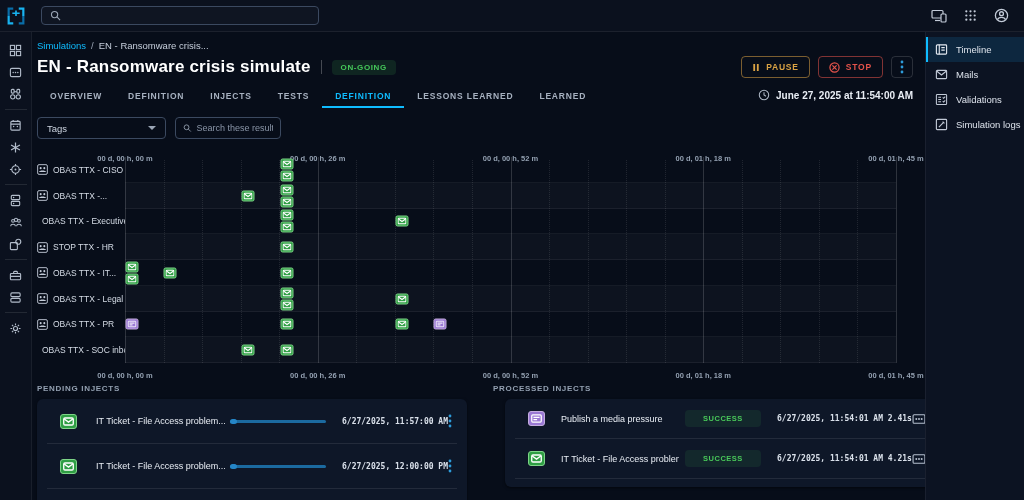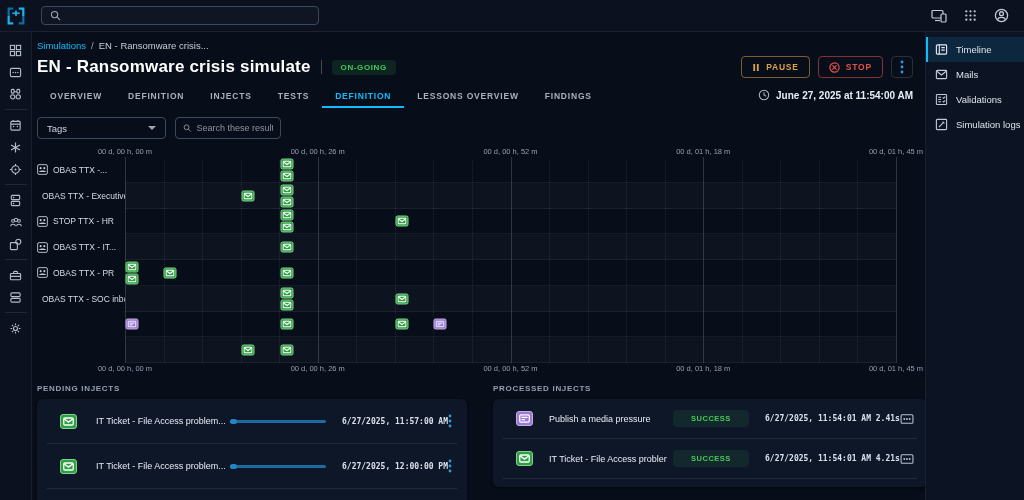--- a/index.html
+++ b/index.html
@@ -69,42 +69,42 @@
   .result-search input { background:none; border:none; outline:none; color:#cdd5e0; font-size:9px;
     width:100%; font-family:inherit; }
   .result-search input::placeholder { color:#8a95a7; }
 
   
   .timeline { margin-top:7px; }
   .tl-row { display:flex; }
   .tl-gutter { width:88px; flex:none; }
   .tl-coord { flex:1; margin-right:17px; position:relative; }
   .axis { height:11px; }
-  .axis span { position:absolute; top:1px; transform:translateX(-50%); font-size:7.5px; color:#93a0b1;
-    white-space:nowrap; }
+  .axis span { position:absolute; top:8px; transform:translateX(-50%); font-size:7.5px; color:#93a0b1;
+    white-space:nowrap;font-weight:bold; }
   .chart-area { height:206px; }
   .stripe { position:absolute; left:0; right:0; border-bottom:1px solid rgba(255,255,255,.06); }
   .stripe.alt { background:rgba(255,255,255,.028); }
   .gl { position:absolute; top:3px; bottom:0; width:0; border-left:1px dotted rgba(255,255,255,.1); }
   .gl.major { border-left:1px solid rgba(255,255,255,.16); top:0; }
   .tl-rowlabel { height:25.75px; display:flex; align-items:center; gap:5px; font-size:8.5px; color:#d6dde7;
     white-space:nowrap; overflow:hidden; }
   .marker { position:absolute; width:13px; height:11px; border-radius:2px; transform:translate(-50%,-50%);
     display:flex; align-items:center; justify-content:center; z-index:2; }
   .marker.email { background:#2f9e44; border:1px solid #7ed488; }
   .marker.media { background:#9a79d4; border:1px solid #c4addf; }
 
   
   .bottom { display:flex; gap:26px; margin-top:10px; }
   .panel-title { font-size:8px; font-weight:bold; letter-spacing:.7px; color:#93a0b1; margin-bottom:6px; }
   .panel.pending { width:430px; flex:none; }
   .panel.processed { flex:1; }
   .card { background:#0e1728; border-radius:6px; padding:0 10px; box-shadow:0 1px 3px rgba(0,0,0,.55); }
   .card.tall { height:140px; }
-  .card.short { min-height:88px; }
+  .card.short { min-height:88px;margin-left:12px; }
   .item { display:flex; align-items:center; border-bottom:1px solid rgba(255,255,255,.09); }
   .item.p45 { height:45px; } .item.p40 { height:40px; }
   .inject-icon { width:17px; height:15px; border-radius:3px; flex:none; display:flex; align-items:center;
     justify-content:center; margin-left:13px; }
   .inject-icon.email { background:#2f9e44; border:1px solid #7ed488; }
   .inject-icon.media { background:#9a79d4; border:1px solid #c4addf; }
   .inject-title { font-size:9px; color:#e9eef5; white-space:nowrap; overflow:hidden; }
   .pend-title { width:138px; margin-left:19px; }
   .proc-title { width:118px; margin-left:16px; }
   .progress { width:96px; height:3px; background:#1b6aa0; border-radius:2px; position:relative; flex:none; }
@@ -326,22 +326,22 @@
       </div>
     </div>
   </div>
 
   <div class="tabs-row">
     <div class="tab">OVERVIEW</div>
     <div class="tab">DEFINITION</div>
     <div class="tab">INJECTS</div>
     <div class="tab">TESTS</div>
     <div class="tab active">DEFINITION</div>
-    <div class="tab">LESSONS OVERVIEW</div>
-    <div class="tab">FINDINGS</div>
+    <div class="tab">LESSONS LEARNED</div>
+    <div class="tab">LEARNED</div>
     <div class="date-wrap">
       <svg width="12" height="12" viewBox="0 0 14 14" fill="none" stroke="#aeb8c6" stroke-width="1.2">
         <circle cx="7" cy="7" r="5.5"></circle>
           <path d="M7 3.8 V7 l2.3 1.4"></path>
       </svg>
       <span>June 27, 2025 at 11:54:00 AM</span>
     </div>
   </div>
 
   <div class="filters">
@@ -371,48 +371,66 @@
     </div>
     <div class="tl-row">
       <div class="tl-gutter" id="row-labels">
           <div class="tl-rowlabel">
             <svg width="11" height="11" viewBox="0 0 12 12">
               <rect x="0.7" y="0.7" width="10.6" height="10.6" rx="1.5" fill="none" stroke="#c3cbd8" stroke-width="1"></rect>
               <circle cx="4" cy="4.5" r="1.1" fill="#c3cbd8"></circle>
               <circle cx="8" cy="4.5" r="1.1" fill="#c3cbd8"></circle>
               <path d="M2.2 8.8 c0-2.2 7.6-2.2 7.6 0 z" fill="#c3cbd8"></path>
             </svg>
-            <span>OBAS TTX -...</span>
+            <span>OBAS TTX - CISO</span>
           </div>
           <div class="tl-rowlabel">
             <svg width="11" height="11" viewBox="0 0 12 12">
               <rect x="0.7" y="0.7" width="10.6" height="10.6" rx="1.5" fill="none" stroke="#c3cbd8" stroke-width="1"></rect>
               <circle cx="4" cy="4.5" r="1.1" fill="#c3cbd8"></circle>
               <circle cx="8" cy="4.5" r="1.1" fill="#c3cbd8"></circle>
               <path d="M2.2 8.8 c0-2.2 7.6-2.2 7.6 0 z" fill="#c3cbd8"></path>
             </svg>
-            <span>OBAS TTX - Executive</span>
+            <span>OBAS TTX -...</span>
           </div>
           <div class="tl-rowlabel">
             <svg width="11" height="11" viewBox="0 0 12 12">
               <rect x="0.7" y="0.7" width="10.6" height="10.6" rx="1.5" fill="none" stroke="#c3cbd8" stroke-width="1"></rect>
               <circle cx="4" cy="4.5" r="1.1" fill="#c3cbd8"></circle>
               <circle cx="8" cy="4.5" r="1.1" fill="#c3cbd8"></circle>
               <path d="M2.2 8.8 c0-2.2 7.6-2.2 7.6 0 z" fill="#c3cbd8"></path>
             </svg>
-            <span>STOP TTX - HR</span>
+            <span>OBAS TTX - Executive</span>
           </div>
           <div class="tl-rowlabel">
             <svg width="11" height="11" viewBox="0 0 12 12">
               <rect x="0.7" y="0.7" width="10.6" height="10.6" rx="1.5" fill="none" stroke="#c3cbd8" stroke-width="1"></rect>
               <circle cx="4" cy="4.5" r="1.1" fill="#c3cbd8"></circle>
               <circle cx="8" cy="4.5" r="1.1" fill="#c3cbd8"></circle>
               <path d="M2.2 8.8 c0-2.2 7.6-2.2 7.6 0 z" fill="#c3cbd8"></path>
             </svg>
+            <span>STOP TTX - HR</span>
+          </div>
+          <div class="tl-rowlabel">
+            <svg width="11" height="11" viewBox="0 0 12 12">
+              <rect x="0.7" y="0.7" width="10.6" height="10.6" rx="1.5" fill="none" stroke="#c3cbd8" stroke-width="1"></rect>
+              <circle cx="4" cy="4.5" r="1.1" fill="#c3cbd8"></circle>
+              <circle cx="8" cy="4.5" r="1.1" fill="#c3cbd8"></circle>
+              <path d="M2.2 8.8 c0-2.2 7.6-2.2 7.6 0 z" fill="#c3cbd8"></path>
+            </svg>
             <span>OBAS TTX - IT...</span>
+          </div>
+          <div class="tl-rowlabel">
+            <svg width="11" height="11" viewBox="0 0 12 12">
+              <rect x="0.7" y="0.7" width="10.6" height="10.6" rx="1.5" fill="none" stroke="#c3cbd8" stroke-width="1"></rect>
+              <circle cx="4" cy="4.5" r="1.1" fill="#c3cbd8"></circle>
+              <circle cx="8" cy="4.5" r="1.1" fill="#c3cbd8"></circle>
+              <path d="M2.2 8.8 c0-2.2 7.6-2.2 7.6 0 z" fill="#c3cbd8"></path>
+            </svg>
+            <span>OBAS TTX - Legal</span>
           </div>
           <div class="tl-rowlabel">
             <svg width="11" height="11" viewBox="0 0 12 12">
               <rect x="0.7" y="0.7" width="10.6" height="10.6" rx="1.5" fill="none" stroke="#c3cbd8" stroke-width="1"></rect>
               <circle cx="4" cy="4.5" r="1.1" fill="#c3cbd8"></circle>
               <circle cx="8" cy="4.5" r="1.1" fill="#c3cbd8"></circle>
               <path d="M2.2 8.8 c0-2.2 7.6-2.2 7.6 0 z" fill="#c3cbd8"></path>
             </svg>
             <span>OBAS TTX - PR</span>
           </div>

